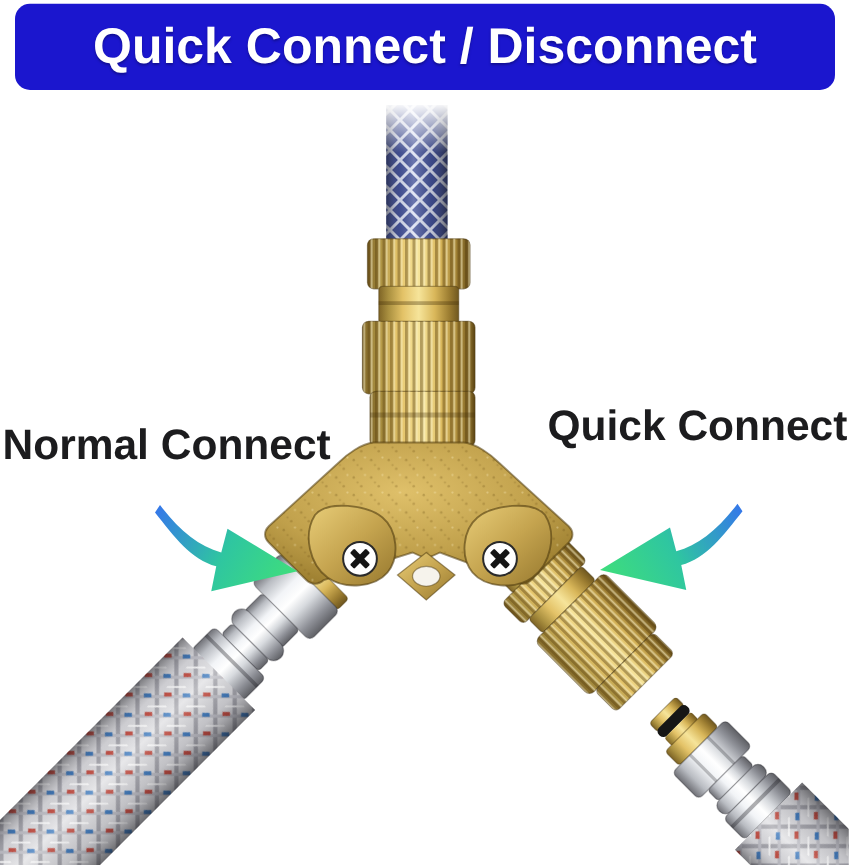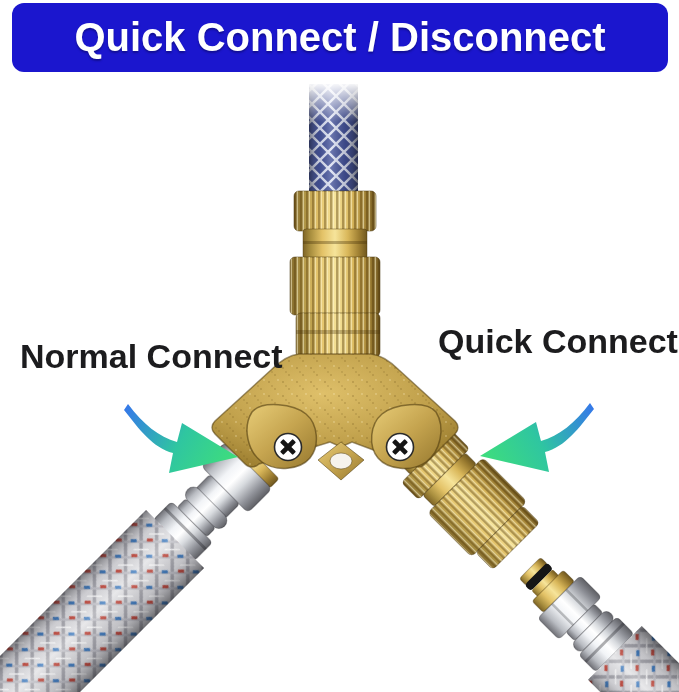--- a/index.html
+++ b/index.html
@@ -17,21 +17,21 @@
   .banner-title{
     color:var(--banner-text,#ffffff);
     font-size:40px;font-weight:700;letter-spacing:0px;
     text-shadow:0 2px 2px rgba(0,0,40,0.35);
     white-space:nowrap;
   }
   .side-label{
     position:absolute;color:var(--label-color,#1c1c1e);
     font-size:34px;font-weight:700;white-space:nowrap;
   }
-  .label-left{left:20px;top:337px;}
+  .label-left{left:2px;top:337px;}
   .label-right{left:438px;top:322px;}
   .illustration{position:absolute;left:0;top:0;width:679px;height:692px;}
 </style>
 </head>
 <body>
 
 <svg class="illustration" viewBox="0 0 679 692" xmlns="http://www.w3.org/2000/svg">
   <defs>
 
     <linearGradient id="brassV" x1="0" y1="0" x2="1" y2="0">

